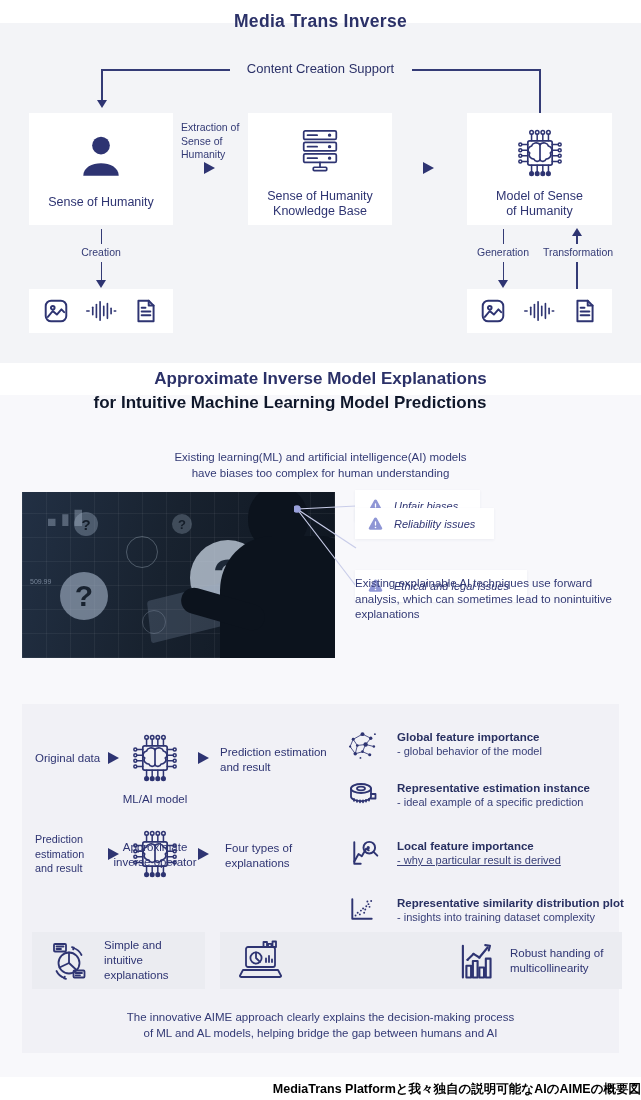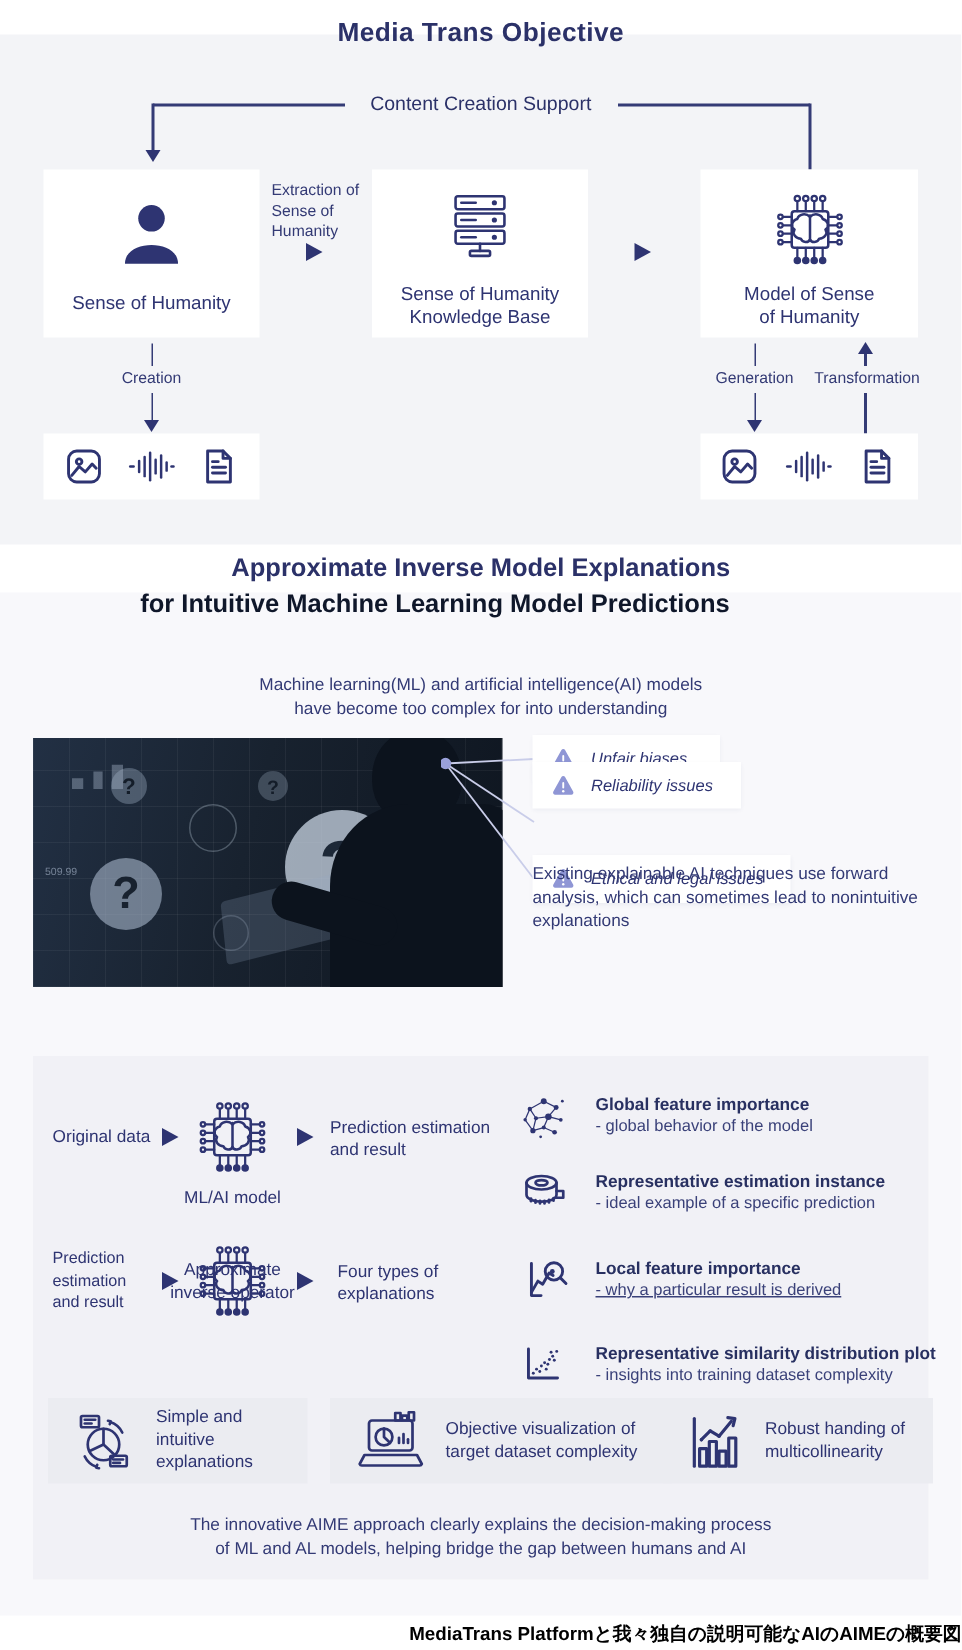--- a/index.html
+++ b/index.html
@@ -27,21 +27,21 @@
   .pg{position:absolute;border-radius:50%;display:flex;align-items:center;justify-content:center;font-weight:bold;}
 </style>
 </head>
 <body>
 
 <div class="canvas">
 
   <div class="abs" style="left:0;top:23px;width:641px;height:340px;background:#f3f4f7;"></div>
   <div class="abs" style="left:0;top:395px;width:641px;height:682px;background:#f8f8fb;"></div>
 
-  <div class="abs" style="left:0;top:11px;width:641px;text-align:center;font-size:17.5px;font-weight:bold;color:#2b3168;letter-spacing:.3px;">Media Trans Objective</div>
+  <div class="abs" style="left:0;top:11px;width:641px;text-align:center;font-size:17.5px;font-weight:bold;color:#2b3168;letter-spacing:.3px;">Media Trans Inverse</div>
 
   <div class="abs" style="left:0;top:61px;width:641px;text-align:center;font-size:13px;color:#2b3168;">Content Creation Support</div>
 
   <div class="hline" style="left:102px;top:69px;width:128px;"></div>
   <div class="vline" style="left:101px;top:69px;height:31px;"></div>
   <div class="head-down" style="left:97px;top:100px;"></div>
   <div class="hline" style="left:412px;top:69px;width:128px;"></div>
   <div class="vline" style="left:539px;top:69px;height:44px;"></div>
 
   <div class="wbox" style="left:29px;top:113px;width:144px;height:112px;">
@@ -181,22 +181,22 @@
         <path d="M14.5 2.5 v4.5 h4.5"></path>
       <line x1="8" y1="9" x2="11.5" y2="9"></line>
         <line x1="8" y1="12.5" x2="16" y2="12.5"></line>
         <line x1="8" y1="16" x2="16" y2="16"></line>
     </svg>
   </div>
 
   <div class="abs" style="left:0;top:369px;width:641px;text-align:center;font-size:17px;font-weight:bold;color:#2b3168;">Approximate Inverse Model Explanations</div>
   <div class="abs" style="left:0;top:393px;width:580px;text-align:center;font-size:17px;font-weight:bold;color:#0f172a;">for Intuitive Machine Learning Model Predictions</div>
 
-  <div class="abs" style="left:0;top:451px;width:641px;text-align:center;font-size:11.5px;color:#333a75;">Machine learning(ML) and artificial  intelligence(AI) models</div>
-  <div class="abs" style="left:0;top:467px;width:641px;text-align:center;font-size:11.5px;color:#333a75;">have become too complex for into understanding</div>
+  <div class="abs" style="left:0;top:451px;width:641px;text-align:center;font-size:11.5px;color:#333a75;">Existing learning(ML) and artificial  intelligence(AI) models</div>
+  <div class="abs" style="left:0;top:467px;width:641px;text-align:center;font-size:11.5px;color:#333a75;">have biases too complex for human understanding</div>
 
   <div class="photo">
     <div class="abs" style="left:0;top:0;width:100%;height:100%;
          background:repeating-linear-gradient(0deg,rgba(255,255,255,0.05) 0 1px,transparent 1px 24px),
                     repeating-linear-gradient(90deg,rgba(255,255,255,0.05) 0 1px,transparent 1px 24px);"></div>
     <div class="abs" style="left:26px;top:16px;width:34px;height:18px;
          background:linear-gradient(0deg,rgba(190,205,225,0.35) 0 100%);clip-path:polygon(0 60%,0 100%,100% 100%,100% 10%,78% 10%,78% 100%,60% 100%,60% 35%,42% 35%,42% 100%,22% 100%,22% 60%);"></div>
     <div class="pg" style="left:52px;top:20px;width:24px;height:24px;background:rgba(170,185,205,0.35);color:#141d29;font-size:15px;">?</div>
     <div class="pg" style="left:150px;top:22px;width:20px;height:20px;background:rgba(170,185,205,0.28);color:#141d29;font-size:13px;">?</div>
     <div class="pg" style="left:38px;top:80px;width:48px;height:48px;background:rgba(168,183,203,0.6);color:#18222f;font-size:30px;">?</div>
@@ -442,21 +442,20 @@
         <rect x="30" y="2.8" width="3.5" height="3.2"></rect>
         <rect x="34.5" y="0.5" width="3.5" height="5.5"></rect>
       <rect x="8" y="6" width="29" height="20" rx="2"></rect>
       <circle cx="18" cy="17" r="5.6"></circle>
         <path d="M18 11.4 v5.6 l4 3.8"></path>
       <line x1="28" y1="21" x2="28" y2="17.5"></line>
         <line x1="31" y1="21" x2="31" y2="15"></line>
         <line x1="34" y1="21" x2="34" y2="18.5"></line>
       <path d="M5 29 h35 l3.2 6 a1.5 1.5 0 0 1 -1.4 1 H3.2 a1.5 1.5 0 0 1 -1.4 -1 Z"></path>
     </svg>
-    <div class="benefit-text" style="width:135px;">Objective visualization of target dataset complexity</div>
   </div>
 
   <div class="benefit" style="left:442px;top:932px;width:165px;height:57px;padding-left:15px;">
     <svg class="icon" width="40" height="40" viewBox="0 0 34 34" stroke-width="1.5">
       <path d="M5 4 v27"></path>
       <rect x="8" y="21" width="4" height="10"></rect>
         <rect x="13.5" y="17" width="4" height="14"></rect>
       <rect x="19" y="22.5" width="4" height="8.5"></rect>
         <rect x="24.5" y="15" width="4" height="16"></rect>
       <polyline points="9,16 14,11 19,14 26,5.5"></polyline>

